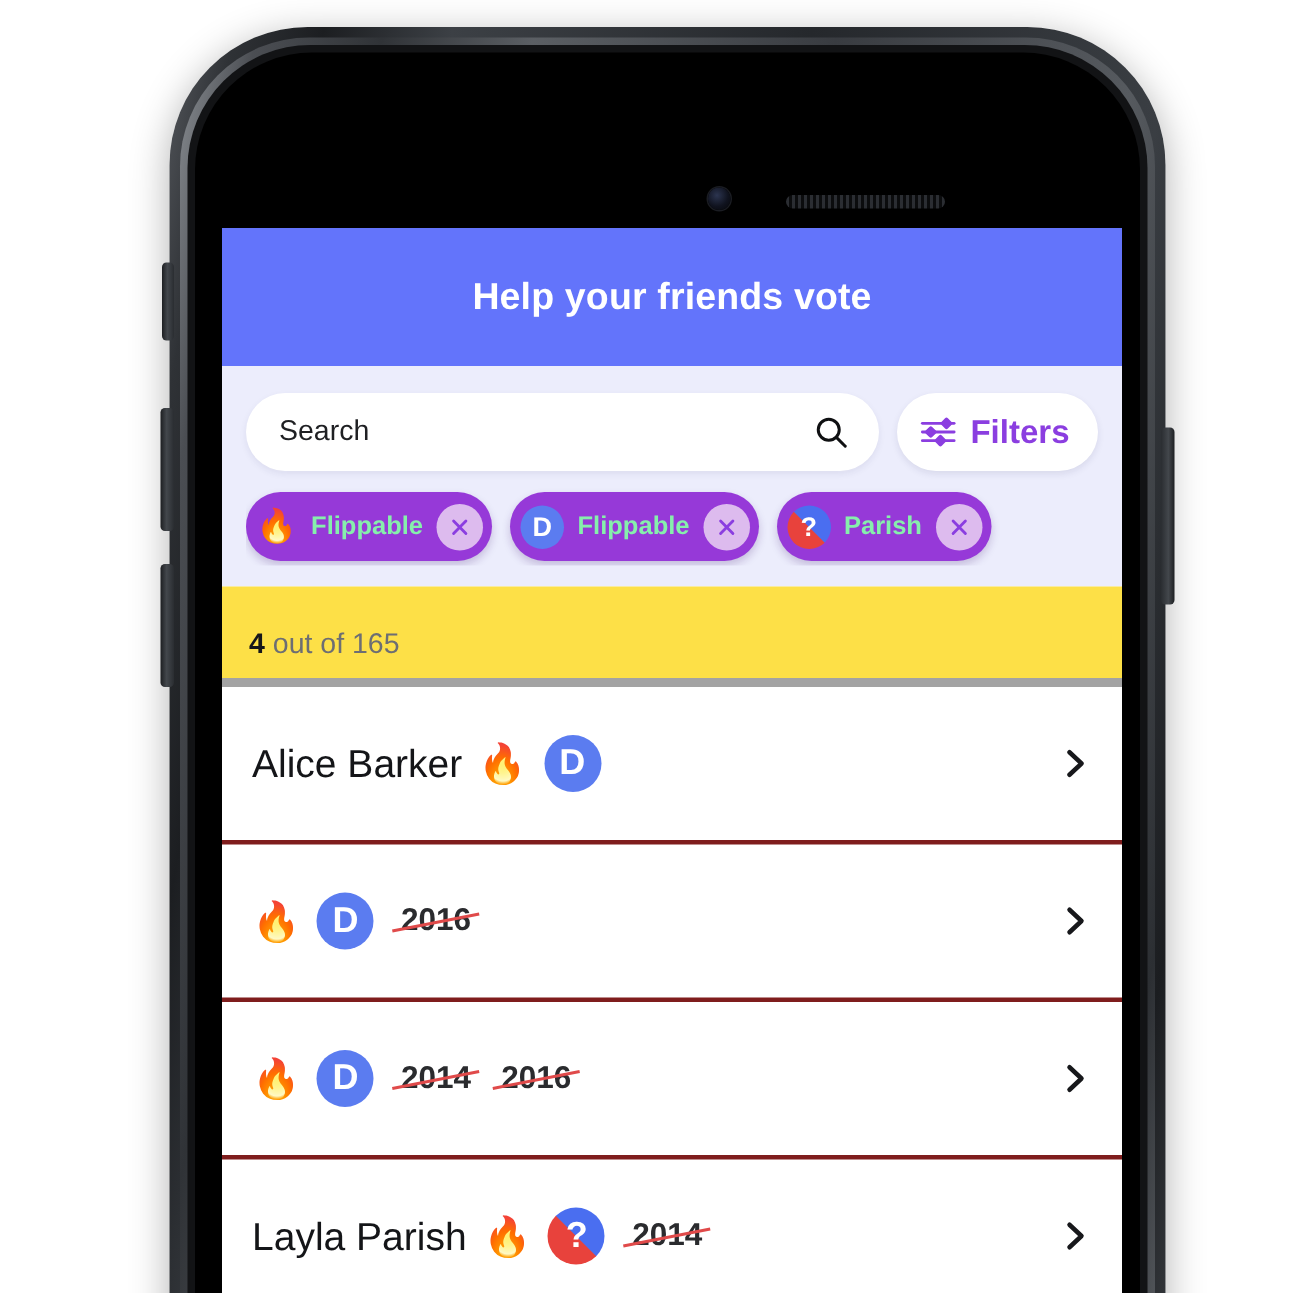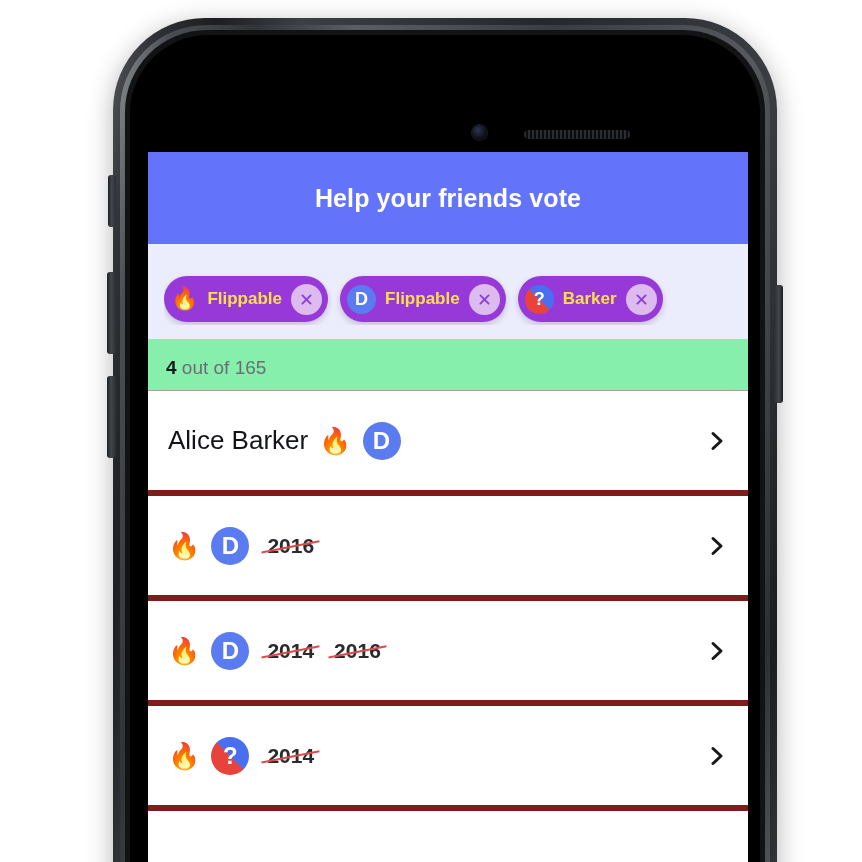--- a/index.html
+++ b/index.html
@@ -200,21 +200,21 @@
     gap: 9px;
     background: #9639d8;
     border-radius: 24px;
     height: 46px;
     padding: 0 6px 0 7px;
     flex: 0 0 auto;
     box-shadow: 0 3px 6px rgba(60,20,110,0.22);
     cursor: pointer;
   }
   .chip-label {
-    color: #fde047;
+    color: #86efac;
     font-size: 17px;
     font-weight: bold;
     white-space: nowrap;
   }
   .chip-close {
     width: 31px; height: 31px;
     border-radius: 50%;
     background: #ddbbee;
     display: flex;
     align-items: center;
@@ -245,33 +245,33 @@
     font-weight: bold;
     display: flex;
     align-items: center;
     justify-content: center;
     flex: 0 0 auto;
   }
   .chip .badge-d, .chip .badge-o { width: 29px; height: 29px; font-size: 18px; }
 
   
   #count-bar {
-    background: #86efac;
-    padding: 18px 18px 11px 18px;
-    border-bottom: 1px solid #a3a3a3;
+    background: #fde047;
+    padding: 28px 18px 11px 18px;
+    border-bottom: 6px solid #a3a3a3;
     font-size: 19px;
     color: #6d6e73;
   }
   #count-current { color: #16171a; font-weight: bold; }
 
   
   #list { background: #ffffff; }
   .list-row {
     height: 105px;
-    border-bottom: 6px solid #7f1d1d;
+    border-bottom: 3px solid #7f1d1d;
     display: flex;
     align-items: center;
     padding: 0 20px 0 20px;
     cursor: pointer;
     box-sizing: border-box;
   }
   .row-main {
     flex: 1;
     display: flex;
     align-items: center;
@@ -338,20 +338,43 @@
   <div class="side-btn" id="power-btn"></div>
 
   <div id="screen">
 
     <div id="app-header">
       <div id="app-title">Help your friends vote</div>
     </div>
 
     <div id="search-band">
 
+      <div id="search-row">
+
+        <div id="search-box">
+          <input id="search-input" type="text" placeholder="Search" style="">
+          <svg id="search-icon" viewBox="0 0 24 24" fill="none">
+            <circle cx="10.5" cy="10.5" r="7" stroke="#0f1012" stroke-width="2"></circle>
+            <line x1="15.6" y1="15.6" x2="21.5" y2="21.5" stroke="#0f1012" stroke-width="2" stroke-linecap="round"></line>
+          </svg>
+        </div>
+
+        <div id="filters-btn">
+          <svg id="filters-icon" viewBox="0 0 26 22" fill="none">
+            <line x1="2" y1="5" x2="24" y2="5" stroke="#8b3ee0" stroke-width="2" stroke-linecap="round"></line>
+            <line x1="2" y1="11" x2="24" y2="11" stroke="#8b3ee0" stroke-width="2" stroke-linecap="round"></line>
+            <line x1="2" y1="17" x2="24" y2="17" stroke="#8b3ee0" stroke-width="2" stroke-linecap="round"></line>
+            <rect x="15.5" y="1.8" width="6.4" height="6.4" rx="1.4" fill="#8b3ee0" transform="rotate(45 18.7 5)"></rect>
+            <rect x="4.6" y="7.8" width="6.4" height="6.4" rx="1.4" fill="#8b3ee0" transform="rotate(45 7.8 11)"></rect>
+            <rect x="11.3" y="13.8" width="6.4" height="6.4" rx="1.4" fill="#8b3ee0" transform="rotate(45 14.5 17)"></rect>
+          </svg>
+          <span id="filters-label">Filters</span>
+        </div>
+
+      </div>
 
       <div id="chips-row">
 
         <div class="chip">
           <span class="chip-emoji">🔥</span>
           <span class="chip-label">Flippable</span>
           <span class="chip-close">
             <svg width="15" height="15" viewBox="0 0 15 15">
               <line x1="3.4" y1="3.4" x2="11.6" y2="11.6" stroke="#8b3ee0" stroke-width="1.9" stroke-linecap="round"></line>
               <line x1="11.6" y1="3.4" x2="3.4" y2="11.6" stroke="#8b3ee0" stroke-width="1.9" stroke-linecap="round"></line>
@@ -365,21 +388,21 @@
           <span class="chip-close">
             <svg width="15" height="15" viewBox="0 0 15 15">
               <line x1="3.4" y1="3.4" x2="11.6" y2="11.6" stroke="#8b3ee0" stroke-width="1.9" stroke-linecap="round"></line>
               <line x1="11.6" y1="3.4" x2="3.4" y2="11.6" stroke="#8b3ee0" stroke-width="1.9" stroke-linecap="round"></line>
             </svg>
           </span>
         </div>
 
         <div class="chip">
           <span class="badge-o">?</span>
-          <span class="chip-label">Barker</span>
+          <span class="chip-label">Parish</span>
           <span class="chip-close">
             <svg width="15" height="15" viewBox="0 0 15 15">
               <line x1="3.4" y1="3.4" x2="11.6" y2="11.6" stroke="#8b3ee0" stroke-width="1.9" stroke-linecap="round"></line>
               <line x1="11.6" y1="3.4" x2="3.4" y2="11.6" stroke="#8b3ee0" stroke-width="1.9" stroke-linecap="round"></line>
             </svg>
           </span>
         </div>
 
       </div>
     </div>
@@ -424,20 +447,21 @@
             <span class="year">2016</span>
           </span>
         </div>
         <svg class="row-chevron" viewBox="0 0 22 22" fill="none">
           <polyline points="7,3.5 15,11 7,18.5" stroke="#17181b" stroke-width="3" stroke-linecap="round" stroke-linejoin="round"></polyline>
         </svg>
       </div>
 
       <div class="list-row">
         <div class="row-main">
+          <span class="row-name">Layla Parish</span>
           <span class="row-fire">🔥</span>
           <span class="row-badge-big badge-big-o">?</span>
           <span class="row-years">
             <span class="year">2014</span>
           </span>
         </div>
         <svg class="row-chevron" viewBox="0 0 22 22" fill="none">
           <polyline points="7,3.5 15,11 7,18.5" stroke="#17181b" stroke-width="3" stroke-linecap="round" stroke-linejoin="round"></polyline>
         </svg>
       </div>

